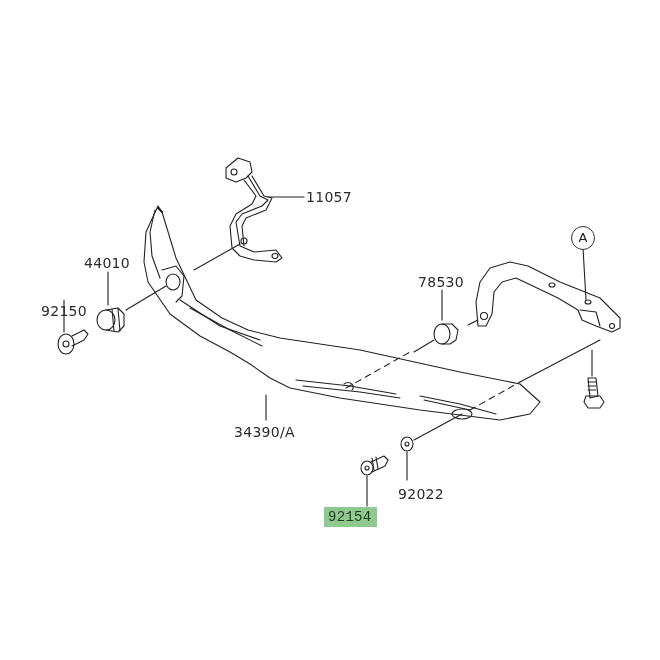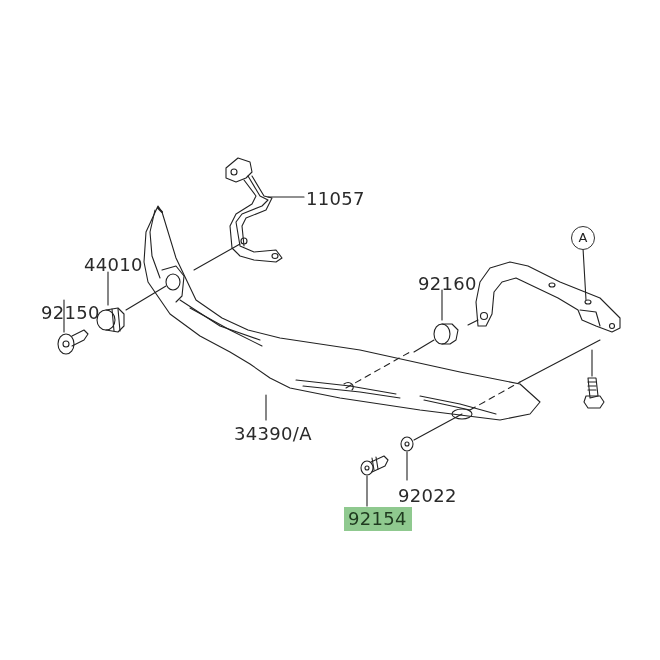--- a/index.html
+++ b/index.html
@@ -1,18 +1,18 @@
 <!DOCTYPE html>
 <html><head>
   <meta charset="utf-8">
   <style>
     html, body { margin: 0; padding: 0; background: #ffffff; }
     body { width: 660px; height: 660px; overflow: hidden; position: relative; font-family: "DejaVu Sans", sans-serif; }
     #diagram { position: absolute; left: 0; top: 0; width: 660px; height: 660px; }
-    .part-label { position: absolute; font-size: 18px; color: #2a2a2a; letter-spacing: 0.3px; line-height: 1; white-space: nowrap; }
+    .part-label { position: absolute; font-size: 14px; color: #2a2a2a; letter-spacing: 0.3px; line-height: 1; white-space: nowrap; }
     .part-label.highlight { background: #8fc98f; padding: 3px 5px 3px 4px; color: #1f3a1f; }
     .callout-a { position: absolute; width: 22px; height: 22px; border: 1px solid #333; border-radius: 50%; font-size: 13px; text-align: center; line-height: 22px; color: #222; background: #fff; }
   </style>
 </head>
 <body>
 
 <svg id="diagram" viewBox="0 0 660 660" xmlns="http://www.w3.org/2000/svg" fill="none" stroke="#222" stroke-width="1.1" stroke-linecap="round" stroke-linejoin="round">
 
   <g>
     <path d="M226,168 L238,158 L250,162 L252,172 L246,178 L236,182 L226,178 Z"></path>
@@ -100,18 +100,18 @@
     <path d="M371,462 L384,456 L388,460 L385,466 L372,472"></path>
     <line x1="372" y1="458" x2="374" y2="470"></line>
     <line x1="376" y1="457" x2="378" y2="469"></line>
     <line x1="367" y1="476" x2="367" y2="506"></line>
   </g>
 </svg>
 
 <div class="part-label" style="left:306px;top:190px;">11057</div>
 <div class="part-label" style="left:84px;top:256px;">44010</div>
 <div class="part-label" style="left:41px;top:285px;margin-top:19px;">92150</div>
-<div class="part-label" style="left:418px;top:275px;">92160</div>
+<div class="part-label" style="left:418px;top:275px;">78530</div>
 <div class="part-label" style="left:234px;top:425px;">34390/A</div>
 <div class="part-label" style="left:398px;top:487px;">92022</div>
-<div class="part-label highlight" style="left:344px;top:507px;">92154</div>
+<div class="part-label highlight" style="left:324px;top:507px;font-family:Liberation Mono, monospace;">92154</div>
 
 <div class="callout-a" style="left:571px;top:226px;">A</div>
 
 </body></html>

